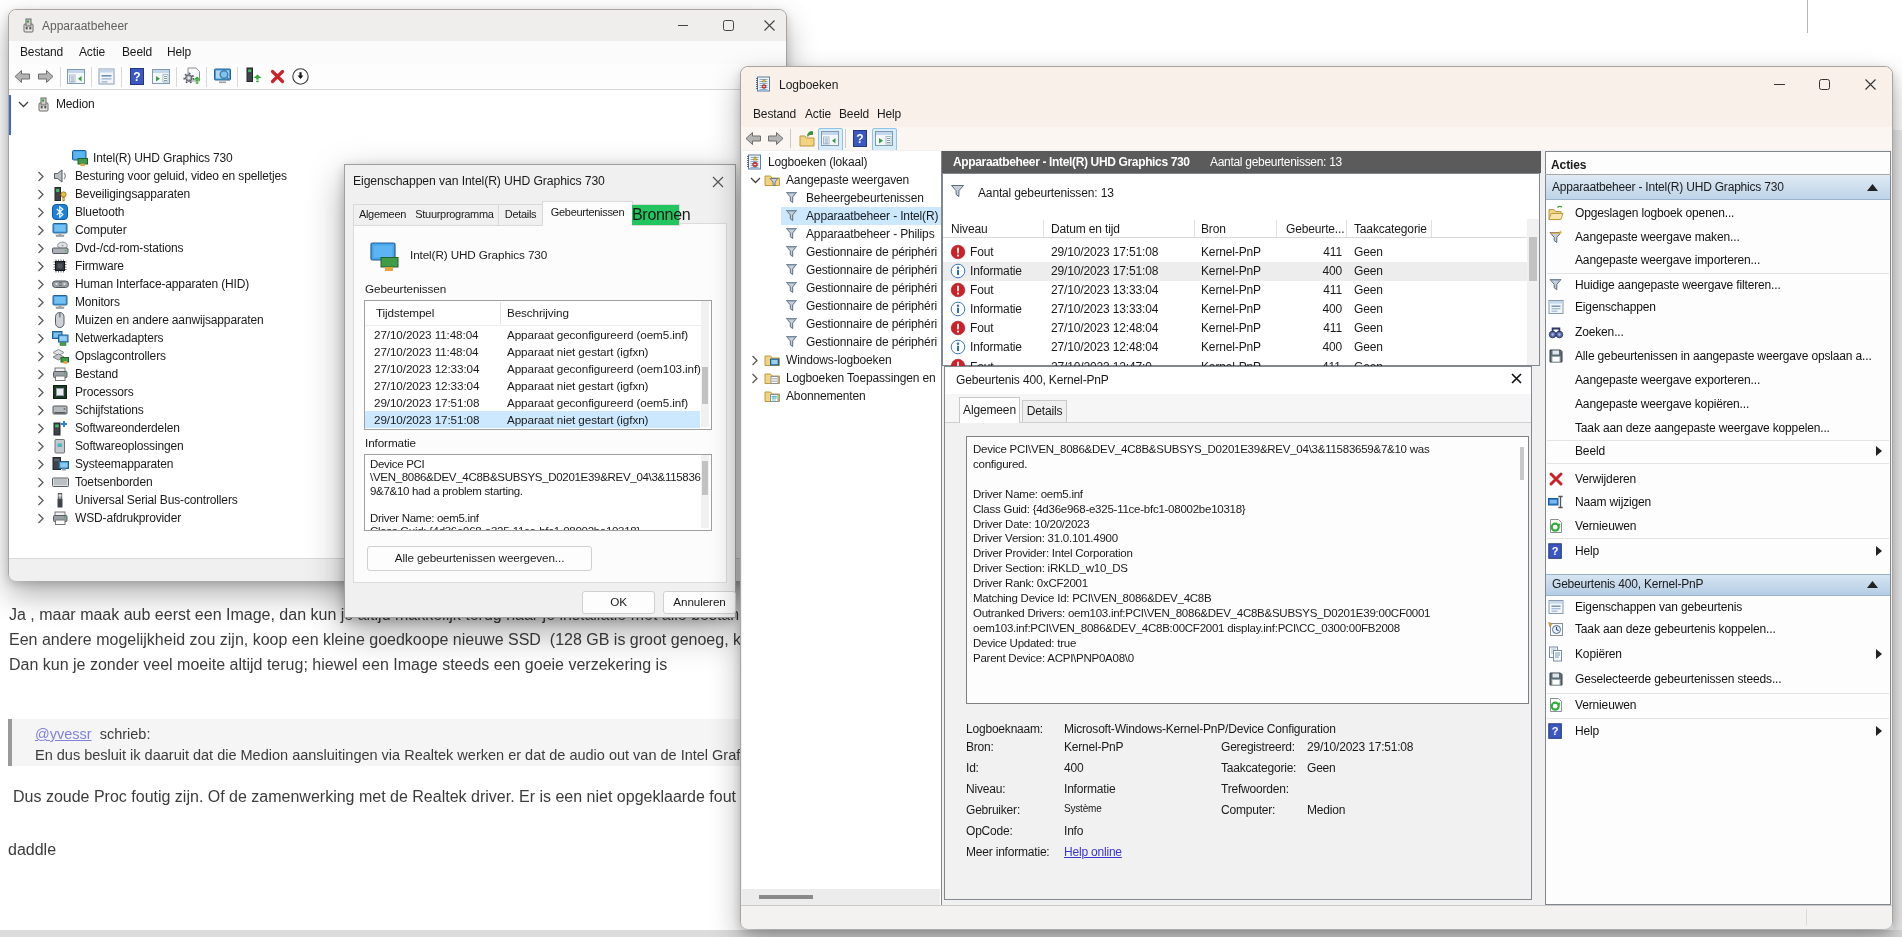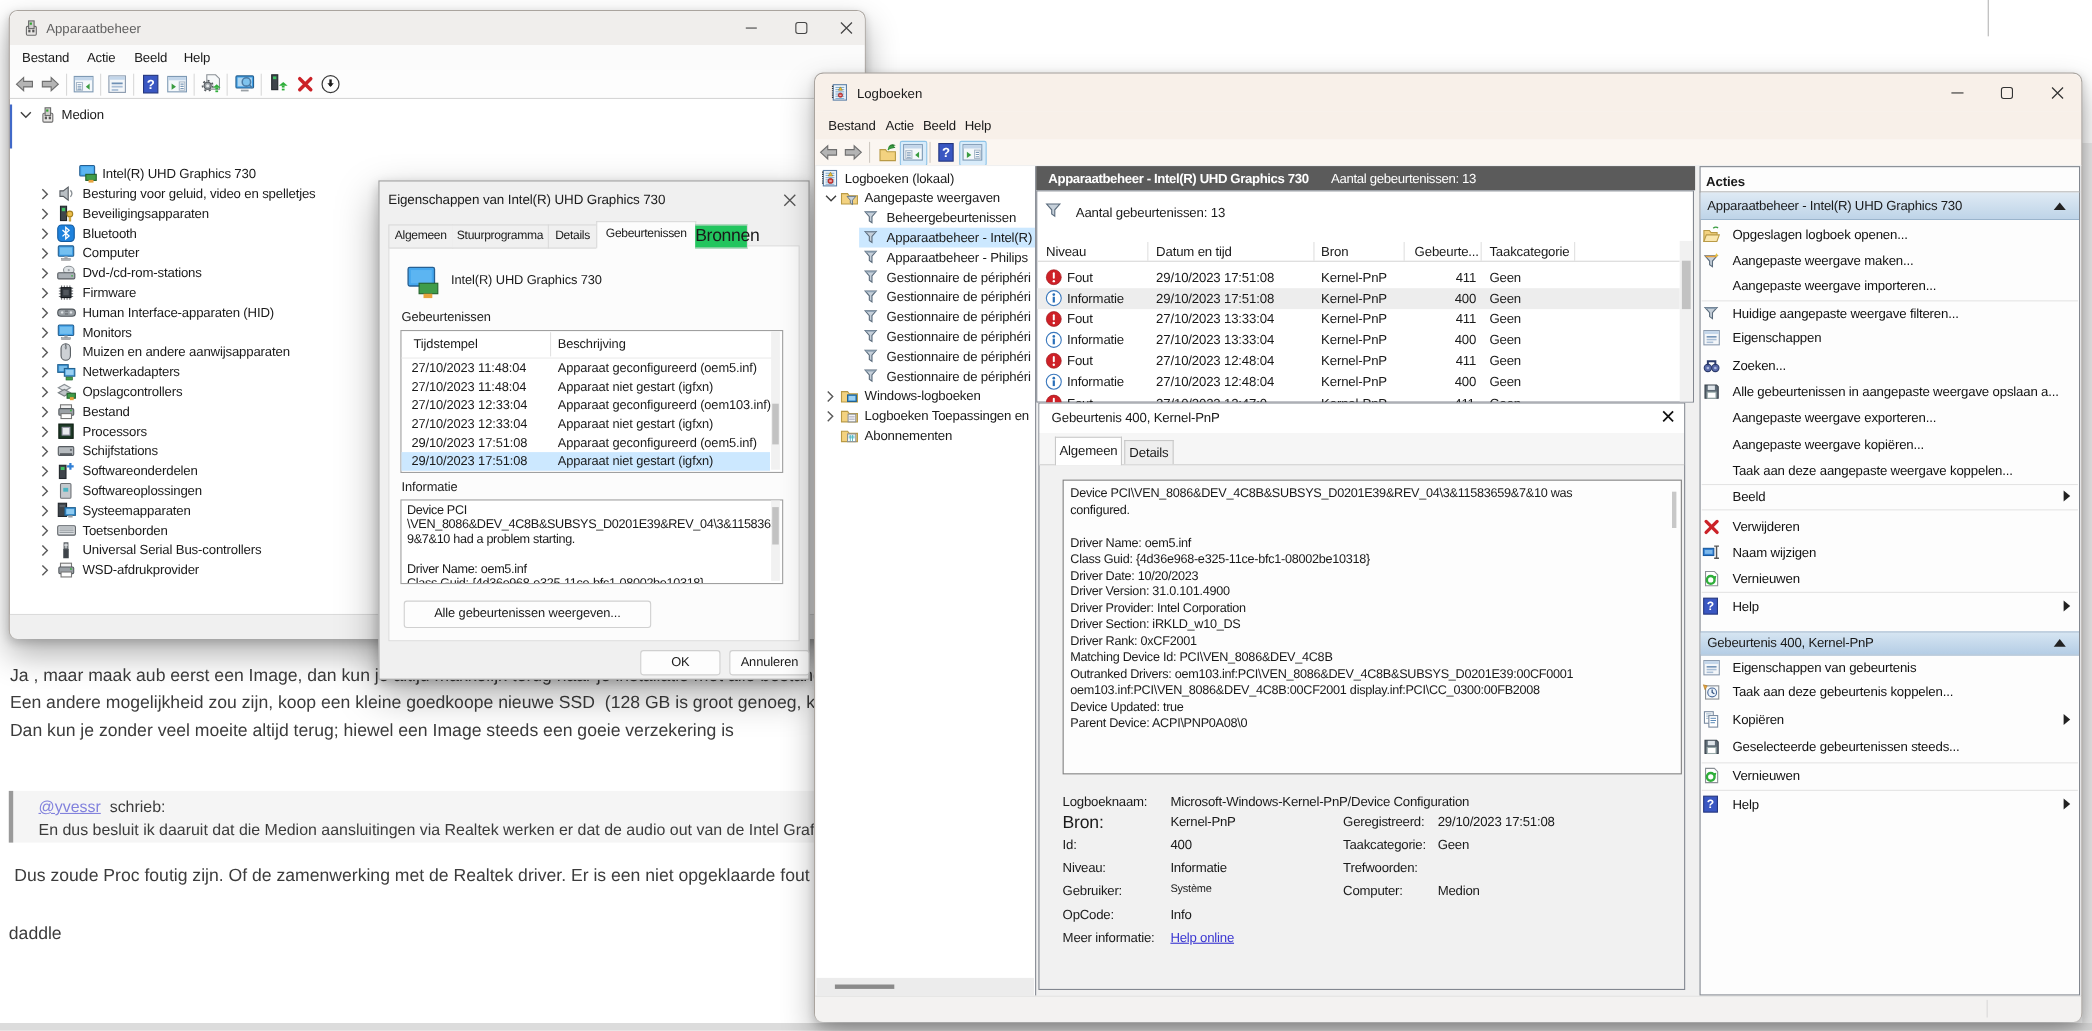--- a/index.html
+++ b/index.html
@@ -717,21 +717,21 @@
  <div class="a" style="left:204px;top:327px;width:586px;height:29px;background:#f6f6f6"></div>
  <div class="a" style="left:204px;top:355px;width:586px;height:1px;background:#d0d0d0"></div>
  <div class="a" style="left:218px;top:330px;width:61px;height:26px;background:#fff;border:1px solid #c8c8c8;border-bottom:none;box-sizing:border-box;text-align:center;font-size:12px;letter-spacing:-0.15px;line-height:25px">Algemeen</div>
  <div class="a" style="left:281px;top:333px;width:45px;height:22px;background:#efefef;border:1px solid #c8c8c8;border-bottom:none;box-sizing:border-box;text-align:center;font-size:12px;letter-spacing:-0.15px;line-height:21px">Details</div>
  <div class="a" style="left:225px;top:369px;width:563px;height:268px;background:#fdfdfd;border:1px solid #7f7f7f;box-sizing:border-box;overflow:hidden">
  <div style="position:absolute;left:6px;top:5px;font-size:11.5px;letter-spacing:-0.25px;line-height:14.9px;white-space:nowrap">Device PCI\VEN_8086&amp;DEV_4C8B&amp;SUBSYS_D0201E39&amp;REV_04\3&amp;11583659&amp;7&amp;10 was<br>configured.<br><br>Driver Name: oem5.inf<br>Class Guid: {4d36e968-e325-11ce-bfc1-08002be10318}<br>Driver Date: 10/20/2023<br>Driver Version: 31.0.101.4900<br>Driver Provider: Intel Corporation<br>Driver Section: iRKLD_w10_DS<br>Driver Rank: 0xCF2001<br>Matching Device Id: PCI\VEN_8086&amp;DEV_4C8B<br>Outranked Drivers: oem103.inf:PCI\VEN_8086&amp;DEV_4C8B&amp;SUBSYS_D0201E39:00CF0001<br>oem103.inf:PCI\VEN_8086&amp;DEV_4C8B:00CF2001 display.inf:PCI\CC_0300:00FB2008<br>Device Updated: true<br>Parent Device: ACPI\PNP0A08\0</div>
  <div class="a" style="left:553px;top:10px;width:4px;height:33px;background:#c8c8c8"></div>
  </div>
  <div class="t" style="left:225px;top:655px;font-size:12px;letter-spacing:-0.2px">Logboeknaam:</div>
  <div class="t" style="left:323px;top:655px;font-size:12px;letter-spacing:-0.2px">Microsoft-Windows-Kernel-PnP/Device Configuration</div>
- <div class="t" style="left:225px;top:673px;font-size:16px;letter-spacing:-0.2px">Bron:</div>
+ <div class="t" style="left:225px;top:673px;font-size:12px;letter-spacing:-0.2px">Bron:</div>
  <div class="t" style="left:323px;top:673px;font-size:12px;letter-spacing:-0.2px">Kernel-PnP</div>
  <div class="t" style="left:480px;top:673px;font-size:12px;letter-spacing:-0.2px">Geregistreerd:</div>
  <div class="t" style="left:566px;top:673px;font-size:12px;letter-spacing:-0.2px">29/10/2023 17:51:08</div>
  <div class="t" style="left:225px;top:694px;font-size:12px;letter-spacing:-0.2px">Id:</div>
  <div class="t" style="left:323px;top:694px;font-size:12px;letter-spacing:-0.2px">400</div>
  <div class="t" style="left:480px;top:694px;font-size:12px;letter-spacing:-0.2px">Taakcategorie:</div>
  <div class="t" style="left:566px;top:694px;font-size:12px;letter-spacing:-0.2px">Geen</div>
  <div class="t" style="left:225px;top:715px;font-size:12px;letter-spacing:-0.2px">Niveau:</div>
  <div class="t" style="left:323px;top:715px;font-size:12px;letter-spacing:-0.2px">Informatie</div>
  <div class="t" style="left:480px;top:715px;font-size:12px;letter-spacing:-0.2px">Trefwoorden:</div>

